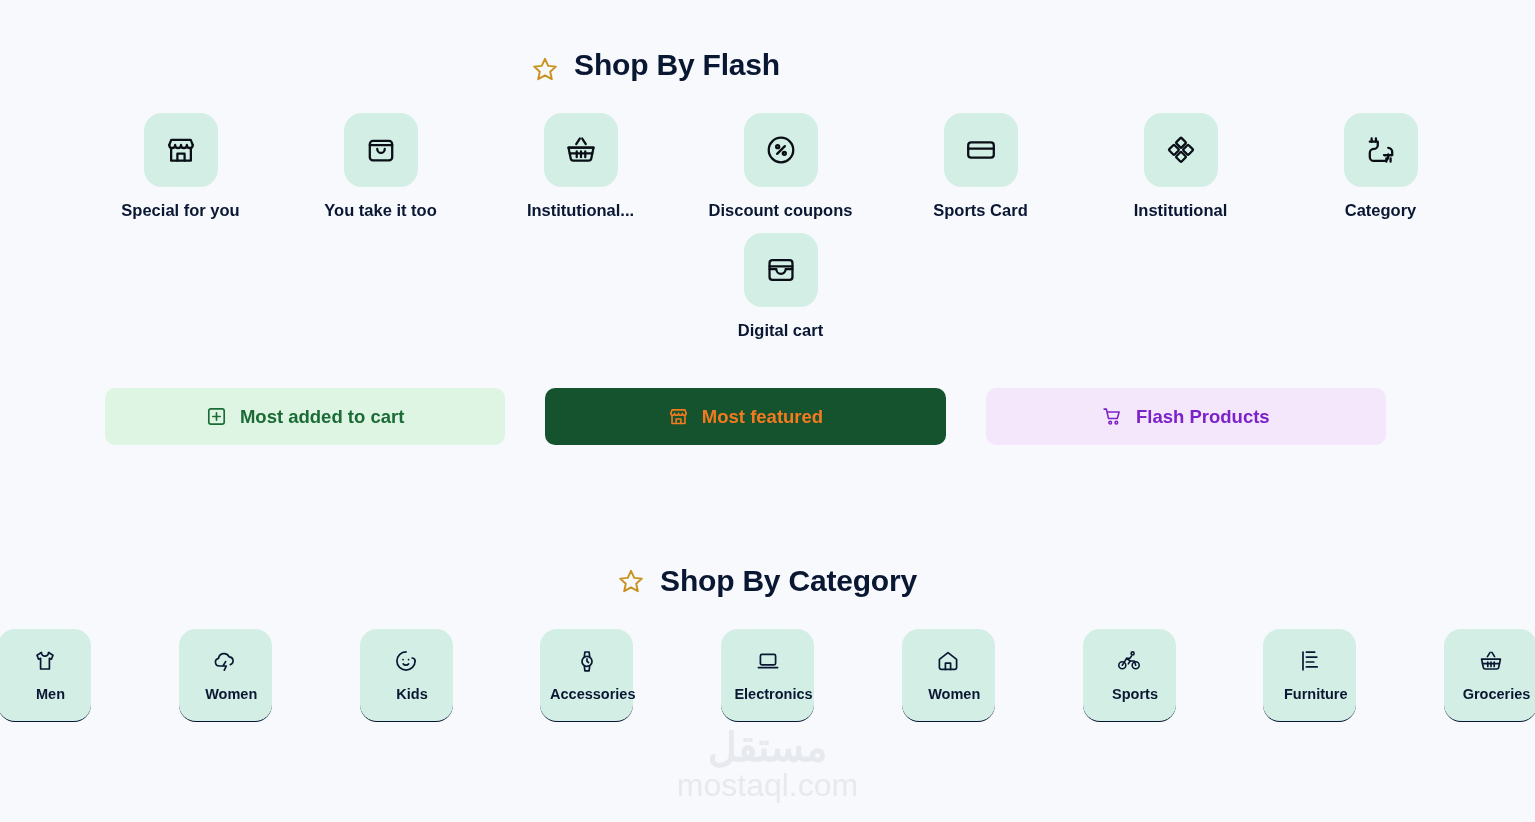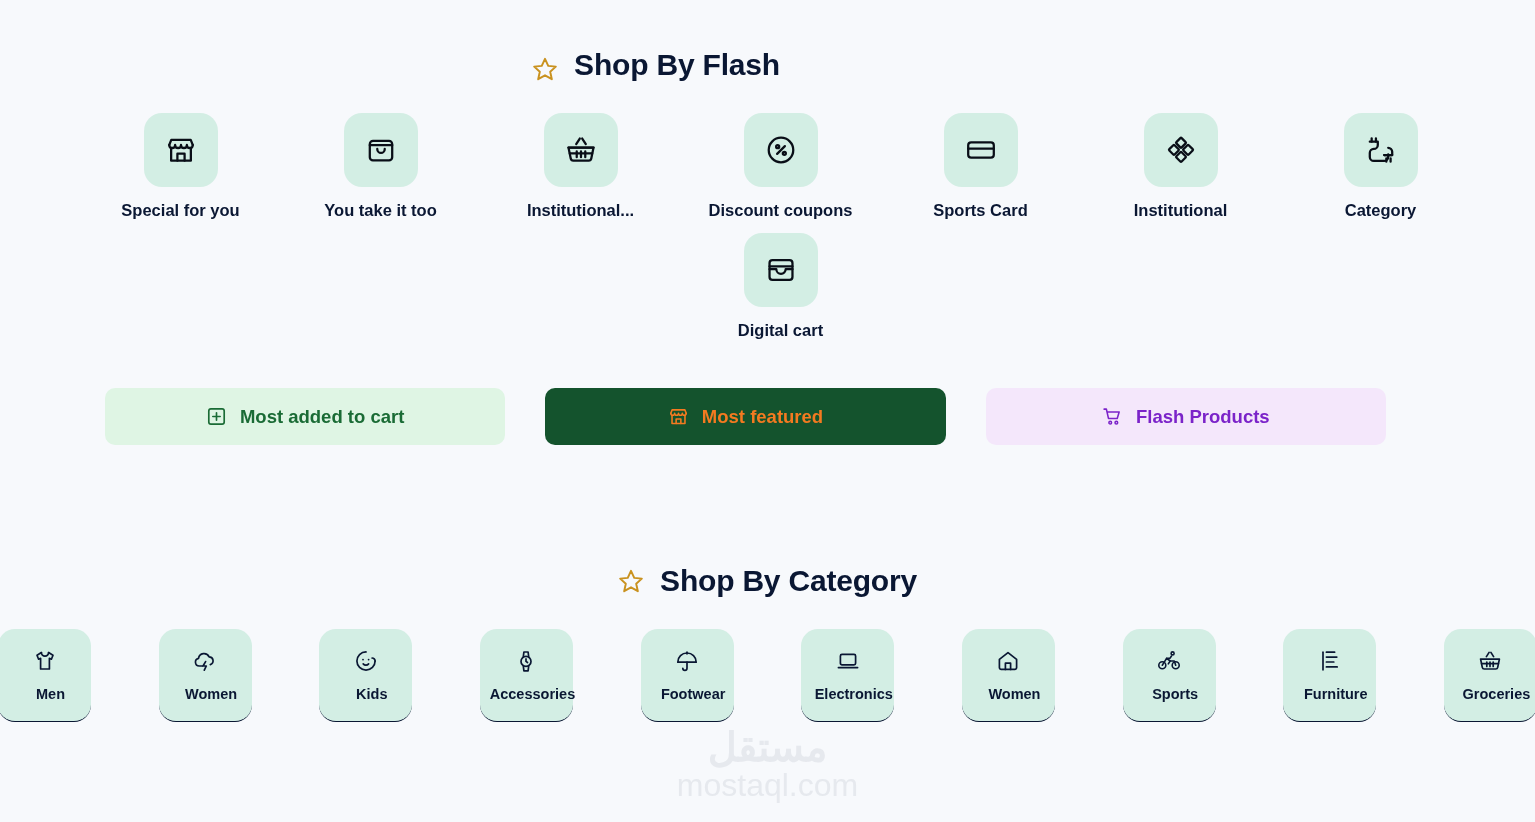--- a/index.html
+++ b/index.html
@@ -297,30 +297,20 @@
         <svg viewBox="0 0 24 24" fill="none" stroke="#0a1733" stroke-width="1.7" stroke-linecap="round" stroke-linejoin="round">
           <circle cx="12" cy="12.4" r="5"></circle>
           <path d="M12 9.9v2.5l1.5 1.1"></path>
           <path d="M9.3 7.9 9.9 3h4.2l0.6 4.9"></path>
           <path d="M9.3 16.9 9.9 21.8h4.2l0.6-4.9"></path>
         </svg>
       </span>
       <span class="cat-label">Accessories</span>
     </div>
 
-    <div class="cat-card">
-      <span>
-        <svg viewBox="0 0 24 24" fill="none" stroke="#0a1733" stroke-width="1.7" stroke-linecap="round" stroke-linejoin="round">
-          <path d="M12 3.2v1.6"></path>
-          <path d="M2.8 13.2a9.2 9.2 0 0 1 18.4 0z"></path>
-          <path d="M12 13.2v6.1a2.1 2.1 0 0 1-4.2 0"></path>
-        </svg>
-      </span>
-      <span class="cat-label">Footwear</span>
-    </div>
 
     <div class="cat-card">
       <span>
         <svg viewBox="0 0 24 24" fill="none" stroke="#0a1733" stroke-width="1.7" stroke-linecap="round" stroke-linejoin="round">
           <rect x="4.4" y="5.4" width="15.2" height="10.4" rx="1.6"></rect>
           <path d="M2.4 18.6h19.2"></path>
         </svg>
       </span>
       <span class="cat-label">Electronics</span>
     </div>

